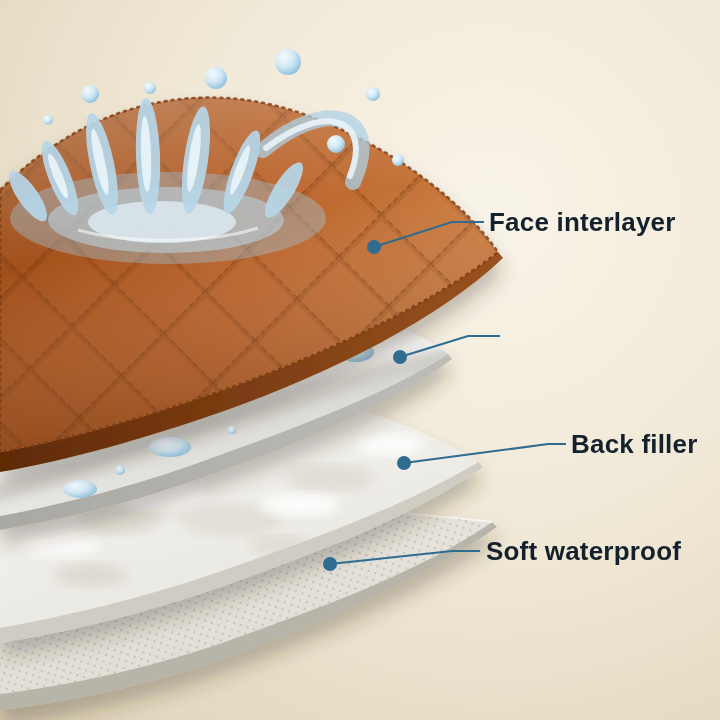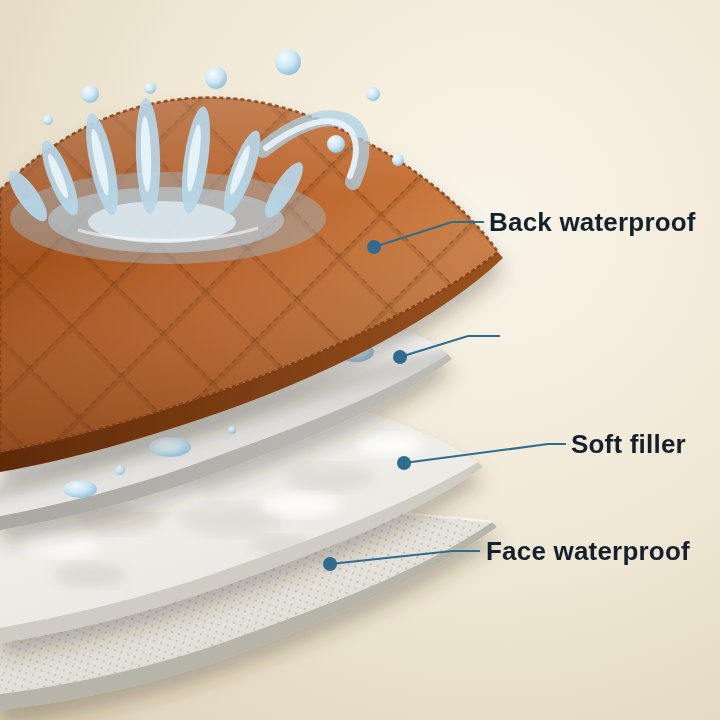--- a/index.html
+++ b/index.html
@@ -184,17 +184,17 @@
       <path d="M 330,564 L 452,551 L 480,551"></path>
       <g fill="#2f6c90" stroke="none">
         <circle cx="374" cy="247" r="7"></circle>
         <circle cx="400" cy="357" r="7"></circle>
         <circle cx="404" cy="463" r="7"></circle>
         <circle cx="330" cy="564" r="7"></circle>
       </g>
     </g>
   </svg>
 
-  <div class="callout-label" style="left:489px; top:207px">Back waterproof</div>
-  <div class="callout-label" style="left:571px; top:429px">Soft filler</div>
-  <div class="callout-label" style="left:486px; top:536px">Face waterproof</div>
+  <div class="callout-label" style="left:489px; top:207px">Face interlayer</div>
+  <div class="callout-label" style="left:571px; top:429px">Back filler</div>
+  <div class="callout-label" style="left:486px; top:536px">Soft waterproof</div>
 
 </div>
 
 </body></html>

